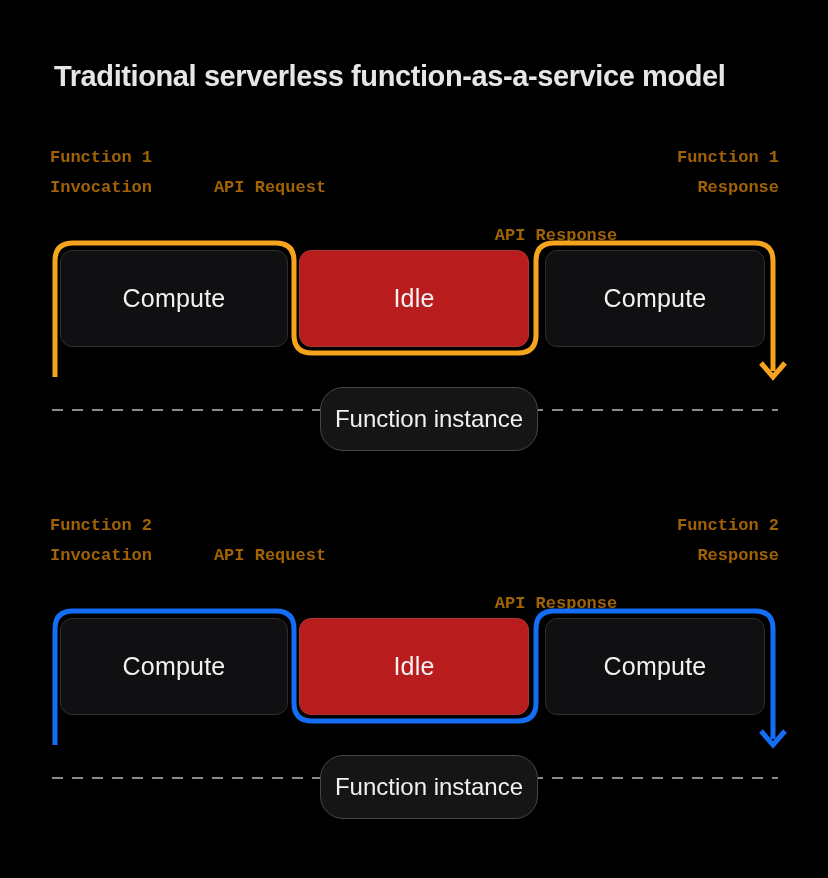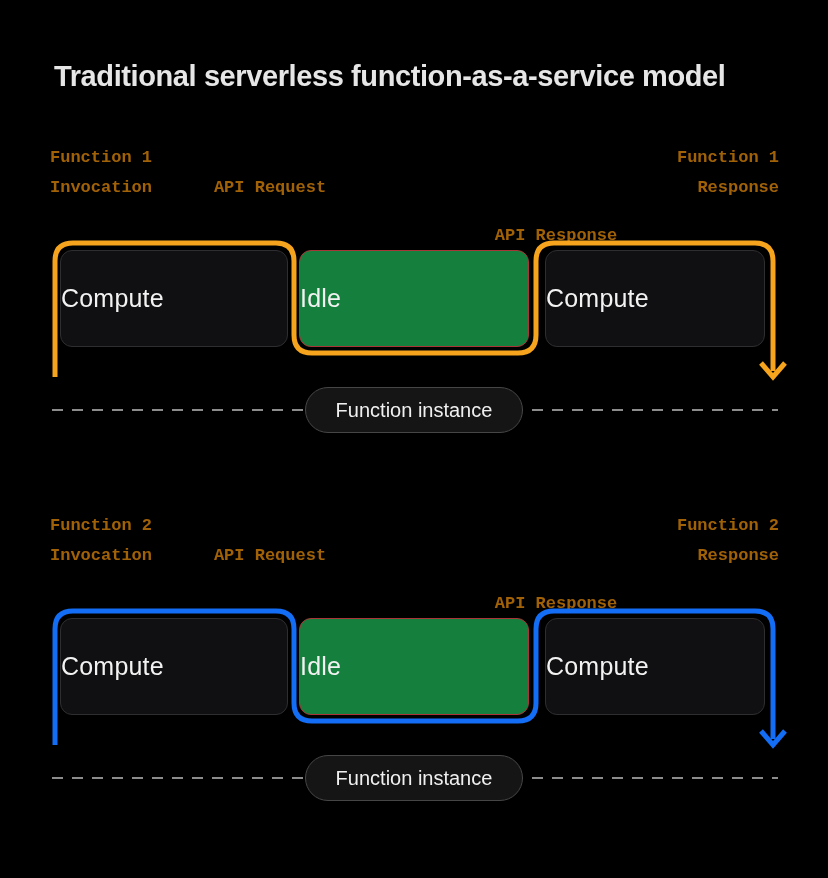--- a/index.html
+++ b/index.html
@@ -44,33 +44,33 @@
   .lbl-request  { left: 270px; top: 30px; transform: translateX(-50%); }
   .lbl-response { left: 556px; top: 30px; transform: translateX(-50%); margin-top: 48px; }
 
   .box {
     position: absolute;
     top: 107px;
     height: 97px;
     border-radius: 12px;
     display: flex;
     align-items: center;
-    justify-content: flex-start;
+    justify-content: center;
     font-size: 25px;
     font-weight: 500;
     letter-spacing: 0.2px;
     color: #f2f2f2;
   }
   .box.compute {
     background: #101012;
     border: 1px solid #2e2e30;
     box-shadow: 0 6px 10px -6px rgba(0,0,0,0.9);
   }
   .box.idle {
-    background: #15803d;
+    background: #b91c1c;
     border: 1.5px solid #a93538;
   }
   .box-c1 { left: 60px;  width: 228px; }
   .box-id { left: 299px; width: 230px; }
   .box-c2 { left: 545px; width: 220px; }
 
   svg.flow {
     position: absolute;
     left: 0; top: 0;
     width: 828px; height: 300px;
@@ -81,31 +81,31 @@
     stroke-linecap: butt;
     stroke-linejoin: miter;
   }
   svg.flow line.dash {
     stroke-width: 2;
     stroke-dasharray: 11 9;
   }
 
   .pill {
     position: absolute;
-    left: 305px;
+    left: 320px;
     top: 244px;
     width: 218px;
-    height: 46px;
+    height: 64px;
     background: #151515;
     border: 1px solid #464646;
     border-radius: 23px;
     display: flex;
     align-items: center;
     justify-content: center;
-    font-size: 20px;
+    font-size: 24px;
     font-weight: 400;
     color: #f0f0f0;
     white-space: nowrap;
   }
 </style>
 </head>
 <body>
 
 <h1 class="title">Traditional serverless function-as-a-service model</h1>
 

